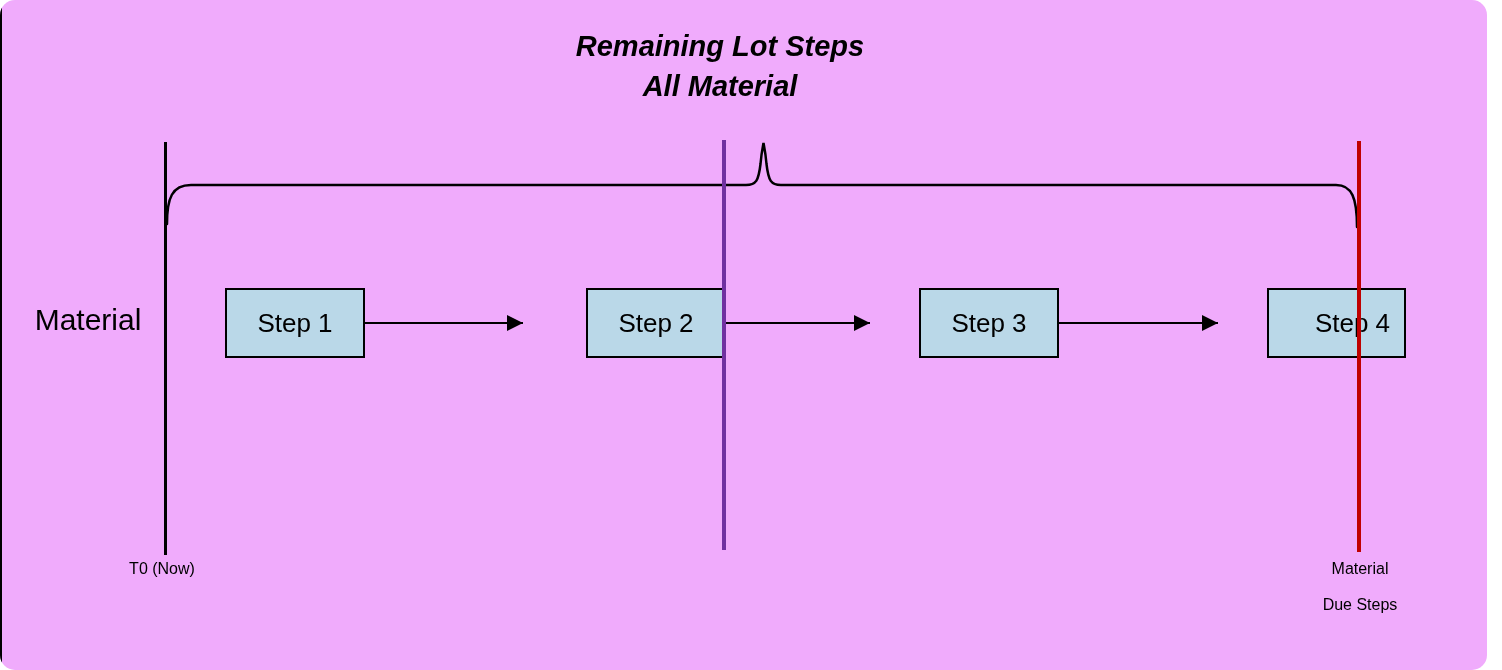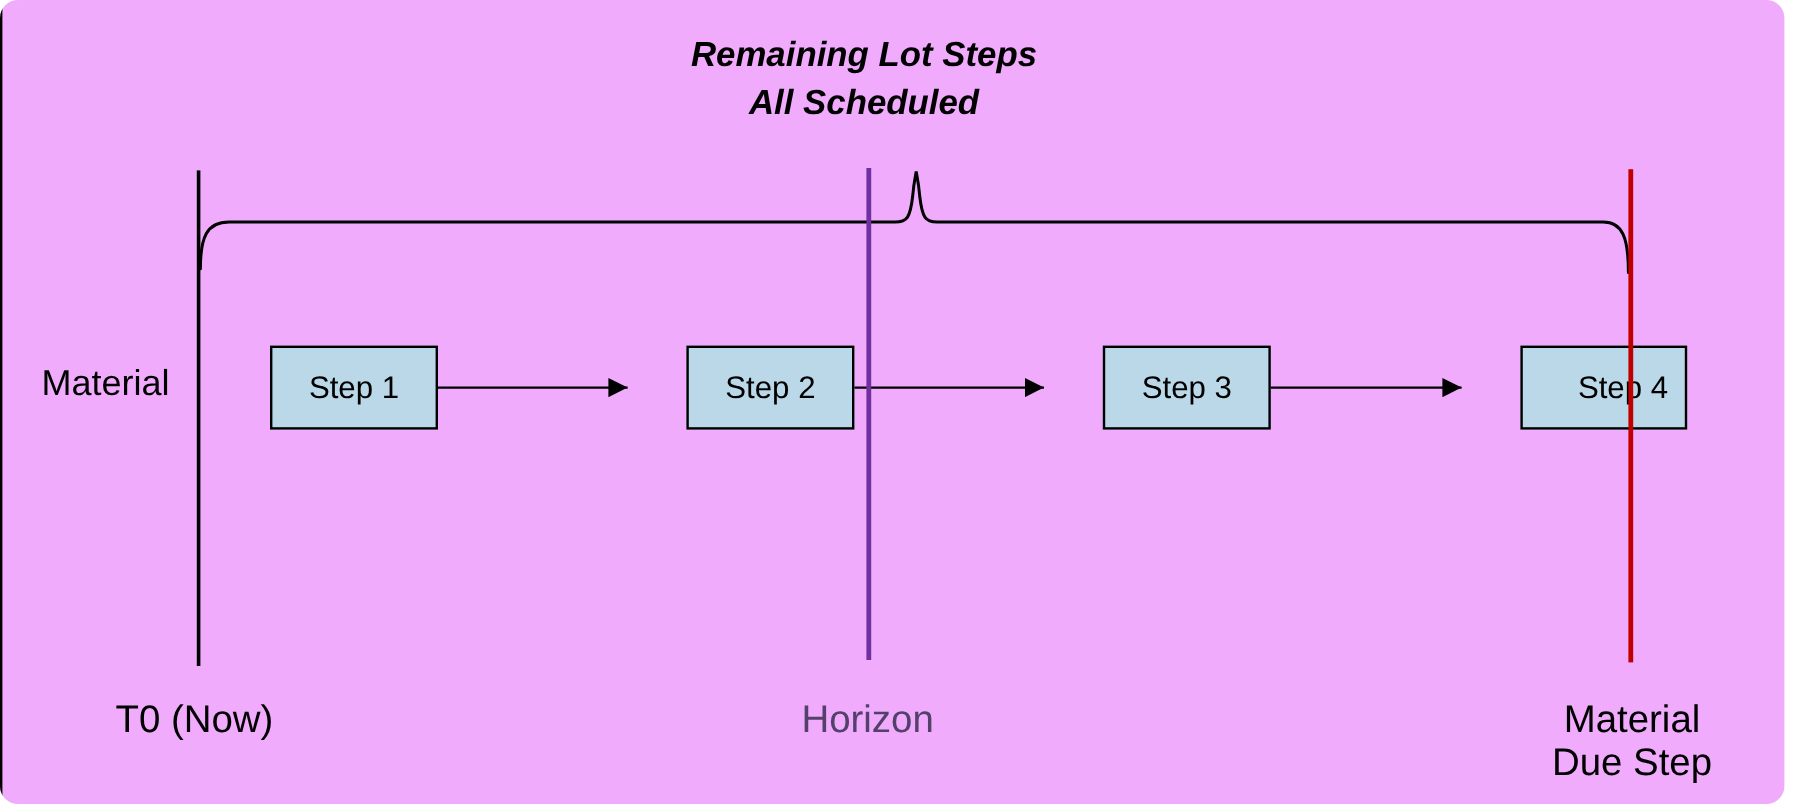--- a/index.html
+++ b/index.html
@@ -67,62 +67,62 @@
     background: var(--step-fill, #BAD8E8);
     border: 2.5px solid var(--step-border, #000000);
     display: flex;
     align-items: center;
     justify-content: center;
     font-size: 26px;
     color: var(--text, #000000);
     margin-left: 47px;
   }
   .step-1 { left: 178px; }
-  .step-2 { left: 525px; }
+  .step-2 { left: 539px; }
   .step-3 { left: 872px; justify-content: center; }
   .step-4 { left: 1220px; width: 139px; padding-left: 32px; }
   .vline { position: absolute; }
   .vline-t0 {
     left: 164px; top: 142px;
     width: 3px; height: 413px;
     background: var(--t0-line, #000000);
   }
   .vline-horizon {
     left: 722px; top: 140px;
     width: 4px; height: 410px;
     background: var(--horizon-line, #7030A0);
   }
   .vline-due {
     left: 1357px; top: 141px;
     width: 4px; height: 411px;
     background: var(--due-line, #C00000);
   }
   .marker-label {
     position: absolute;
-    top: 581px;
+    top: 551px;
     width: 200px;
     text-align: center;
-    font-size: 32px;
+    font-size: 16px;
     line-height: 36px;
     color: var(--text, #000000);
   }
   .label-t0 { left: 62px; }
   .label-horizon { left: 623px; color: var(--horizon-text, #53406B); }
   .label-due { left: 1260px; }
 </style>
 </head>
 <body>
 
 <div class="canvas">
 
   <div class="left-border"></div>
 
   <div class="title">
     <div>Remaining Lot Steps</div>
-    <div>All Scheduled</div>
+    <div>All Material</div>
   </div>
 
   <svg class="layer" viewBox="0 0 1502 670" xmlns="http://www.w3.org/2000/svg">
     <defs>
       <marker id="arrowhead" class="arrowhead" viewBox="0 0 8 8" refX="8" refY="4" markerWidth="8" markerHeight="8" orient="auto">
         <path d="M0,0 L8,4 L0,8 z"></path>
       </marker>
     </defs>
     <path class="brace" d="M 167 224
              C 167 198 172 185 191 185
@@ -153,21 +153,20 @@
     <span>Step 4</span>
   </div>
 
   <div class="vline vline-t0"></div>
   <div class="vline vline-horizon"></div>
   <div class="vline vline-due"></div>
 
   <div class="marker-label label-t0">T0 (Now)</div>
 
   <div class="marker-label label-horizon">
-    <div>Horizon</div>
   </div>
 
   <div class="marker-label label-due">
     <div>Material</div>
-    <div>Due Step</div>
+    <div>Due Steps</div>
   </div>
 
 </div>
 
 </body></html>

